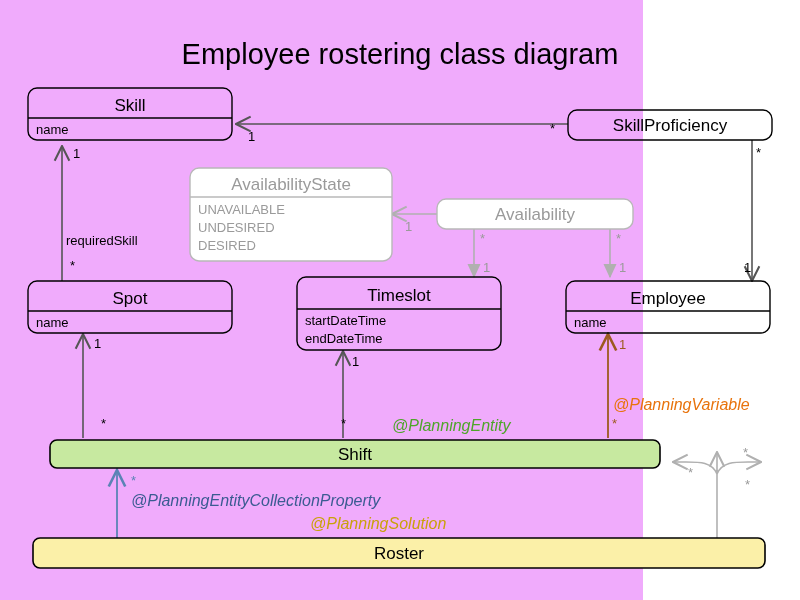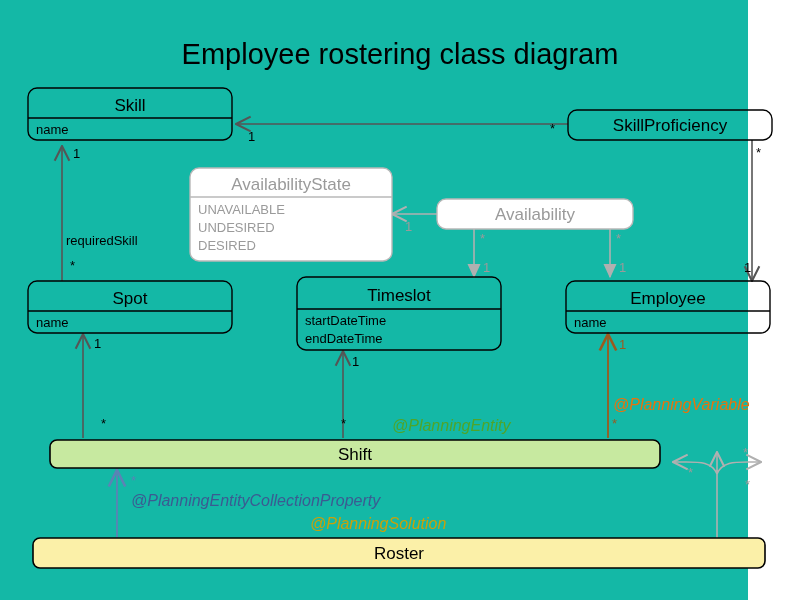--- a/index.html
+++ b/index.html
@@ -9,23 +9,23 @@
     background: #ffffff;
   }
   body {
     width: 800px;
     height: 600px;
     overflow: hidden;
     font-family: "Liberation Sans", sans-serif;
   }
   #diagram-root {
     position: relative;
-    width: 748px;
+    width: 643px;
     height: 600px;
-    background: #14b8a6;
+    background: #f0abfc;
   }
   svg#uml-canvas {
     display: block;
     width: 800px;
     height: 600px;
   }
   text { font-family: "Liberation Sans", sans-serif; }
   .cls-title  { font-size: 17px; text-anchor: middle; fill: #000000; }
   .cls-attr   { font-size: 13px; text-anchor: start;  fill: #000000; }
   .cls-title-grey { font-size: 17px; text-anchor: middle; fill: #9a9a9a; }

